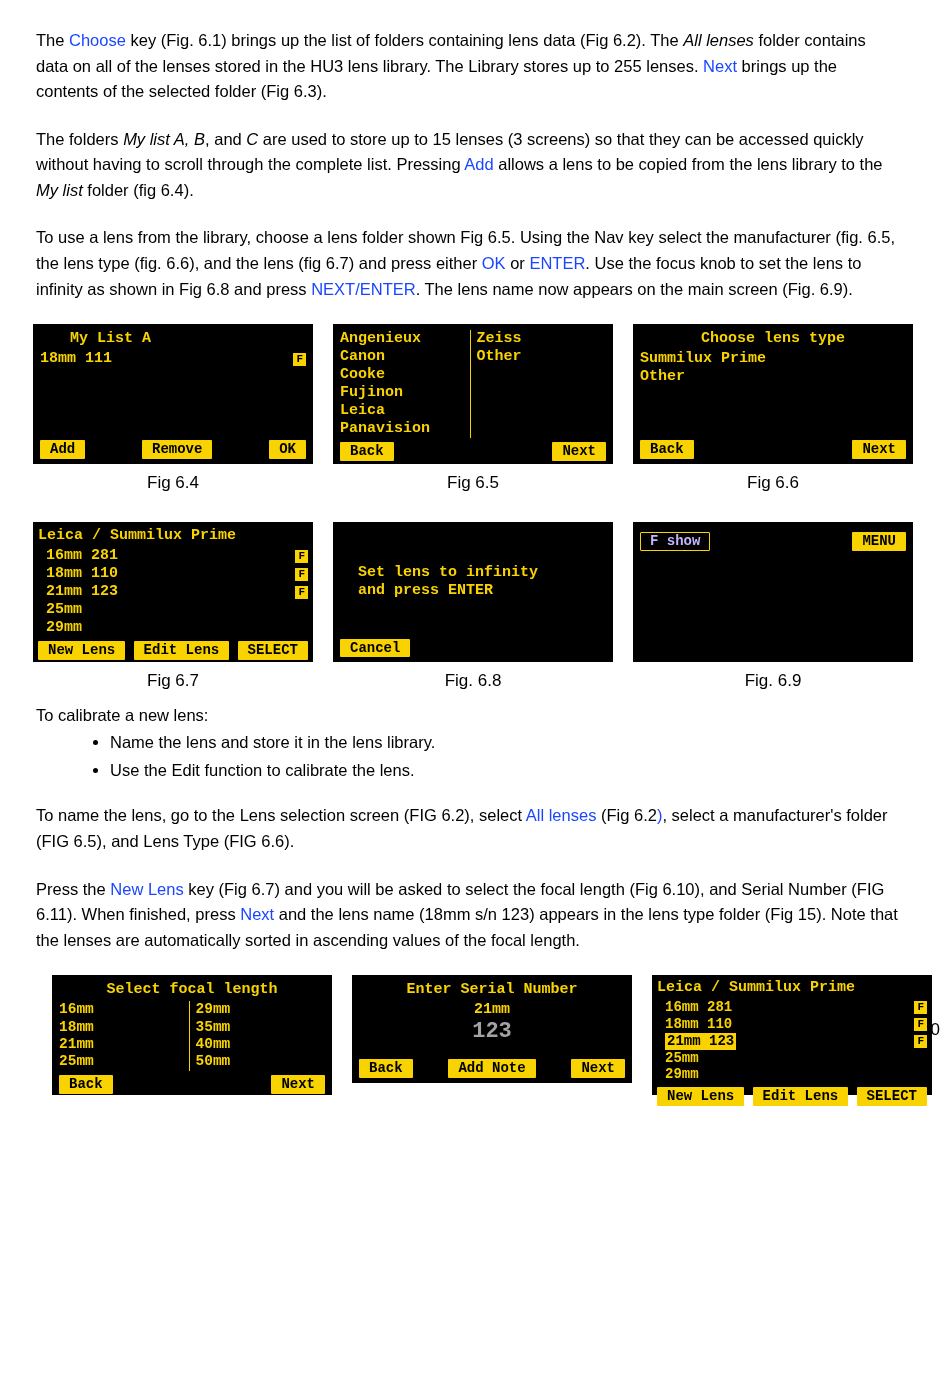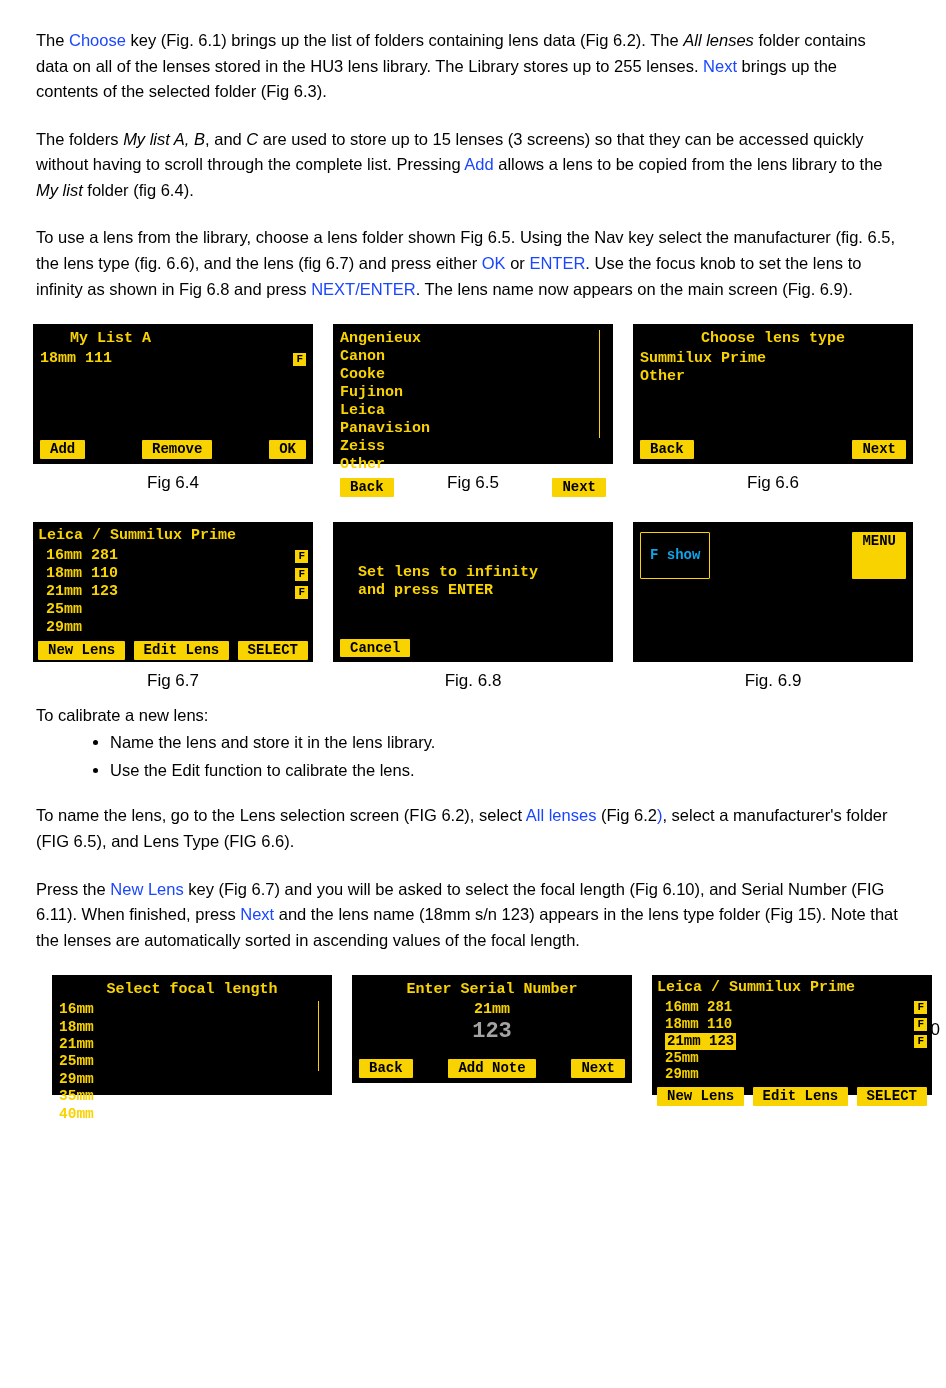--- a/index.html
+++ b/index.html
@@ -44,31 +44,31 @@
   .lcd .row { display: flex; justify-content: space-between; align-items: center; }
   .lcd .btnbar { display: flex; justify-content: space-between; margin-top: 4px; gap:4px; }
   .lcd .btn {
     background: #f9d300;
     color: #000;
     padding: 1px 10px 1px 10px;
     font-weight: bold;
     font-size: 14px;
     border-radius: 1px;
   }
-  .lcd .btn.inv { background:#000; color:#0ea5e9; border:1px solid #f9d300; padding:14px 9px; }
+  .lcd .btn.inv { background:#000; color:#c4b5fd; border:1px solid #f9d300; padding:0 9px; }
   .lcd .f-badge {
     display:inline-block;
     background:#f9d300;
     color:#000;
     font-size:11px;
     padding:0 3px;
     line-height:13px;
     margin-left:6px;
   }
-  .lcd .cols { display:flex; gap:0;flex-direction:column; }
+  .lcd .cols { display:flex; gap:0; }
   .lcd .col { flex:1; border-right:1px solid #f9d300; padding-right:6px; margin-right:6px; }
   .lcd .col:last-child { border-right:none; margin-right:0; }
   .lcd .line { white-space: nowrap; }
   .lcd .big { font-size:22px; color:#a3a3a3; text-align:center; }
   .lcd .ctr { text-align:center; color:#f9d300; }
   ul.calib { margin:2px 0 20px 74px; padding:0; }
   ul.calib li { margin-bottom:2px; }
   .relpage { position:relative;padding-left:38px; }
   .pagenum { position:absolute; right:-8px; top:42px; font-size:17px; }
 </style>

